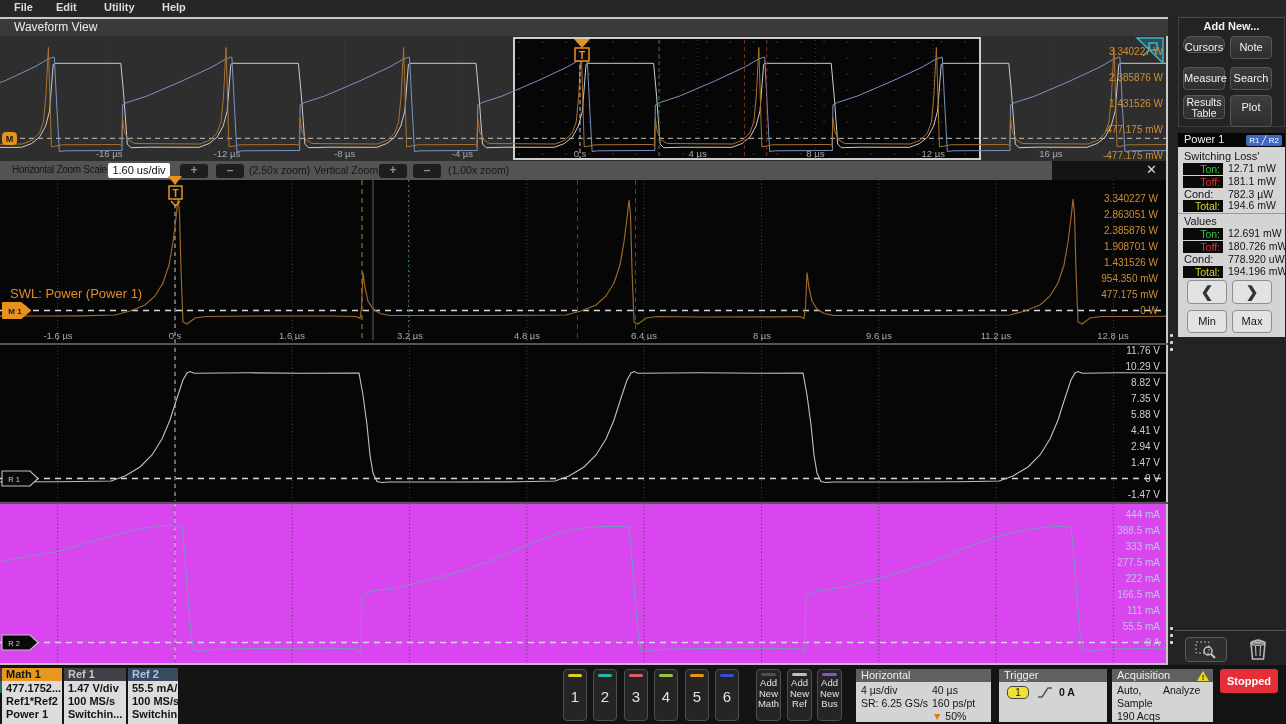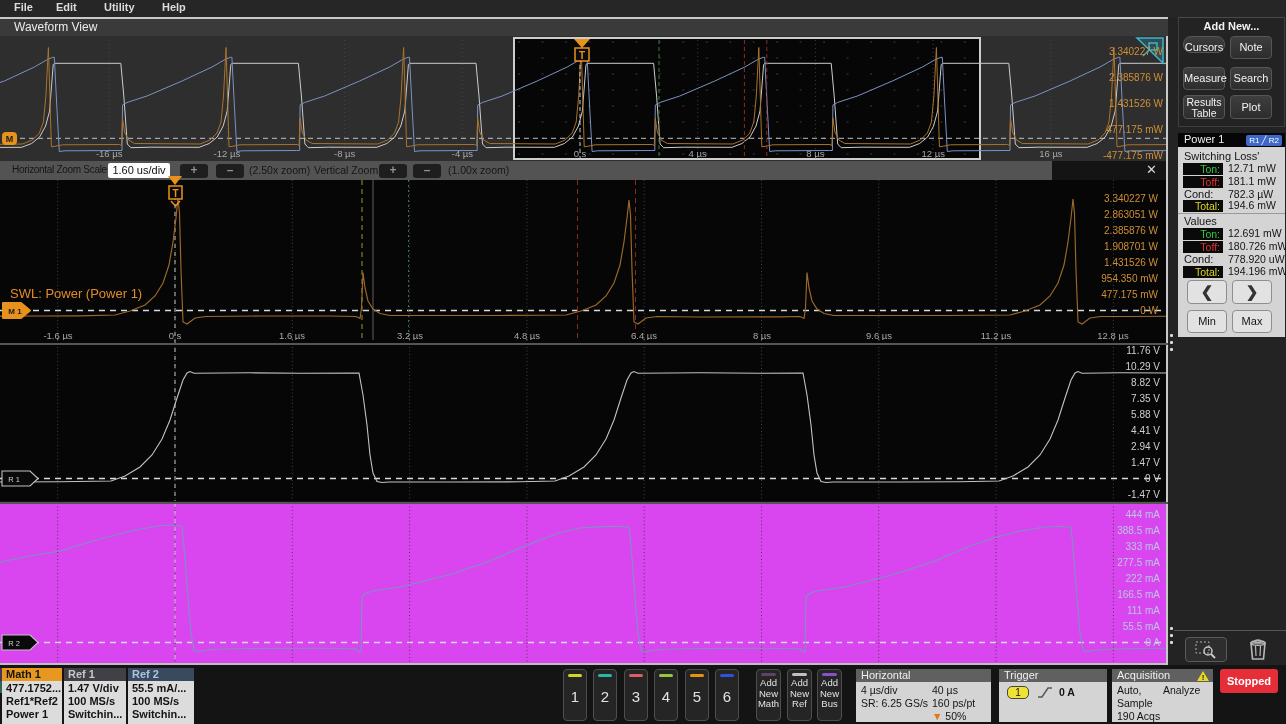--- a/index.html
+++ b/index.html
@@ -230,21 +230,21 @@
 <div id="botline"></div>
 <div class="abs" style="left:1166px;top:36px;width:2px;height:629px;background:#c9c9c9;"></div>
 <div id="sidebar">
     <div class="abs" style="left:10px;top:0;width:107px;height:110px;border:1px solid #3f3f3f;border-top:1px solid #4a4a4a;"></div>
     <div class="abs" style="left:10px;top:3px;width:107px;text-align:center;color:#f2f2f2;font-size:11px;font-weight:bold;">Add New...</div>
     <div class="sbtn" style="left:15px;top:19px;width:42px;height:17px;line-height:21px;border-radius:8px;">Cursors</div>
     <div class="sbtn" style="left:62px;top:19px;width:42px;height:23px;line-height:21px;">Note</div>
     <div class="sbtn" style="left:15px;top:50px;width:42px;height:23px;line-height:21px;">Measure</div>
     <div class="sbtn" style="left:62px;top:50px;width:42px;height:23px;line-height:21px;">Search</div>
     <div class="sbtn" style="left:15px;top:78px;width:42px;height:24px;line-height:11px;padding-top:1px;font-size:10.5px;">Results<br>Table</div>
-    <div class="sbtn" style="left:62px;top:78px;width:42px;height:24px;line-height:22px;">Plot</div>
+    <div class="sbtn" style="left:62px;top:78px;width:42px;height:32px;line-height:22px;">Plot</div>
     <div class="abs" style="left:10px;top:116px;width:107px;height:14px;background:#060606;color:#f0f0f0;font-size:11px;">
       <span style="position:absolute;left:6px;top:0px;">Power 1</span>
       <span style="position:absolute;right:3px;top:1.5px;width:36px;height:11px;background:#3e68c8;border-radius:2px;color:#fff;font-size:8px;text-align:center;line-height:11px;">R1 ╱ R2</span>
     </div>
     <div class="abs" style="left:10px;top:130px;width:107px;height:190px;background:#d4d4d4;">
       <div class="abs" style="left:6px;top:3px;color:#141414;font-size:11px;">Switching Loss'</div>
       <div class="abs" style="left:5px;top:16px;width:40px;height:12px;background:#0a0a0a;color:#30c838;font-size:10.5px;text-align:right;line-height:12px;padding-right:3px;">Ton:</div>
       <div class="abs" style="left:50px;top:15px;color:#141414;font-size:10.5px;white-space:nowrap;">12.71 mW</div>
       <div class="abs" style="left:5px;top:29px;width:40px;height:12px;background:#0a0a0a;color:#e03030;font-size:10.5px;text-align:right;line-height:12px;padding-right:3px;">Toff:</div>
       <div class="abs" style="left:50px;top:28px;color:#141414;font-size:10.5px;white-space:nowrap;">181.1 mW</div>
@@ -291,21 +291,21 @@
     <div class="abs" style="left:0;top:3px;width:2px;height:13px;background:#4a3358;"></div>
     <div class="abs" style="left:0;top:16px;width:2px;height:12px;background:#2a6a55;"></div>
     <div class="badge" style="left:2px;top:3px;width:60px;">
       <div class="hd" style="background:#e8981e;color:#141414;">Math 1</div>
       <div class="bd">477.1752...<br>Ref1*Ref2<br>Power 1</div>
     </div>
     <div class="badge" style="left:64px;top:3px;width:62px;">
       <div class="hd" style="background:#404046;color:#c8c8c8;">Ref 1</div>
       <div class="bd">1.47 V/div<br>100 MS/s<br>Switchin...</div>
     </div>
-    <div class="badge" style="left:128px;top:3px;width:66px;">
+    <div class="badge" style="left:128px;top:3px;width:50px;">
       <div class="hd" style="background:#3a4a5e;color:#aac4e0;">Ref 2</div>
       <div class="bd">55.5 mA/...<br>100 MS/s<br>Switchin...</div>
     </div>
     <div class="chbtn" style="left:563px;">
       <div class="strip" style="background:#d4d422;"></div>
       <div class="num">1</div>
     </div>
     <div class="chbtn" style="left:593px;">
       <div class="strip" style="background:#2ab5a5;"></div>
       <div class="num">2</div>

